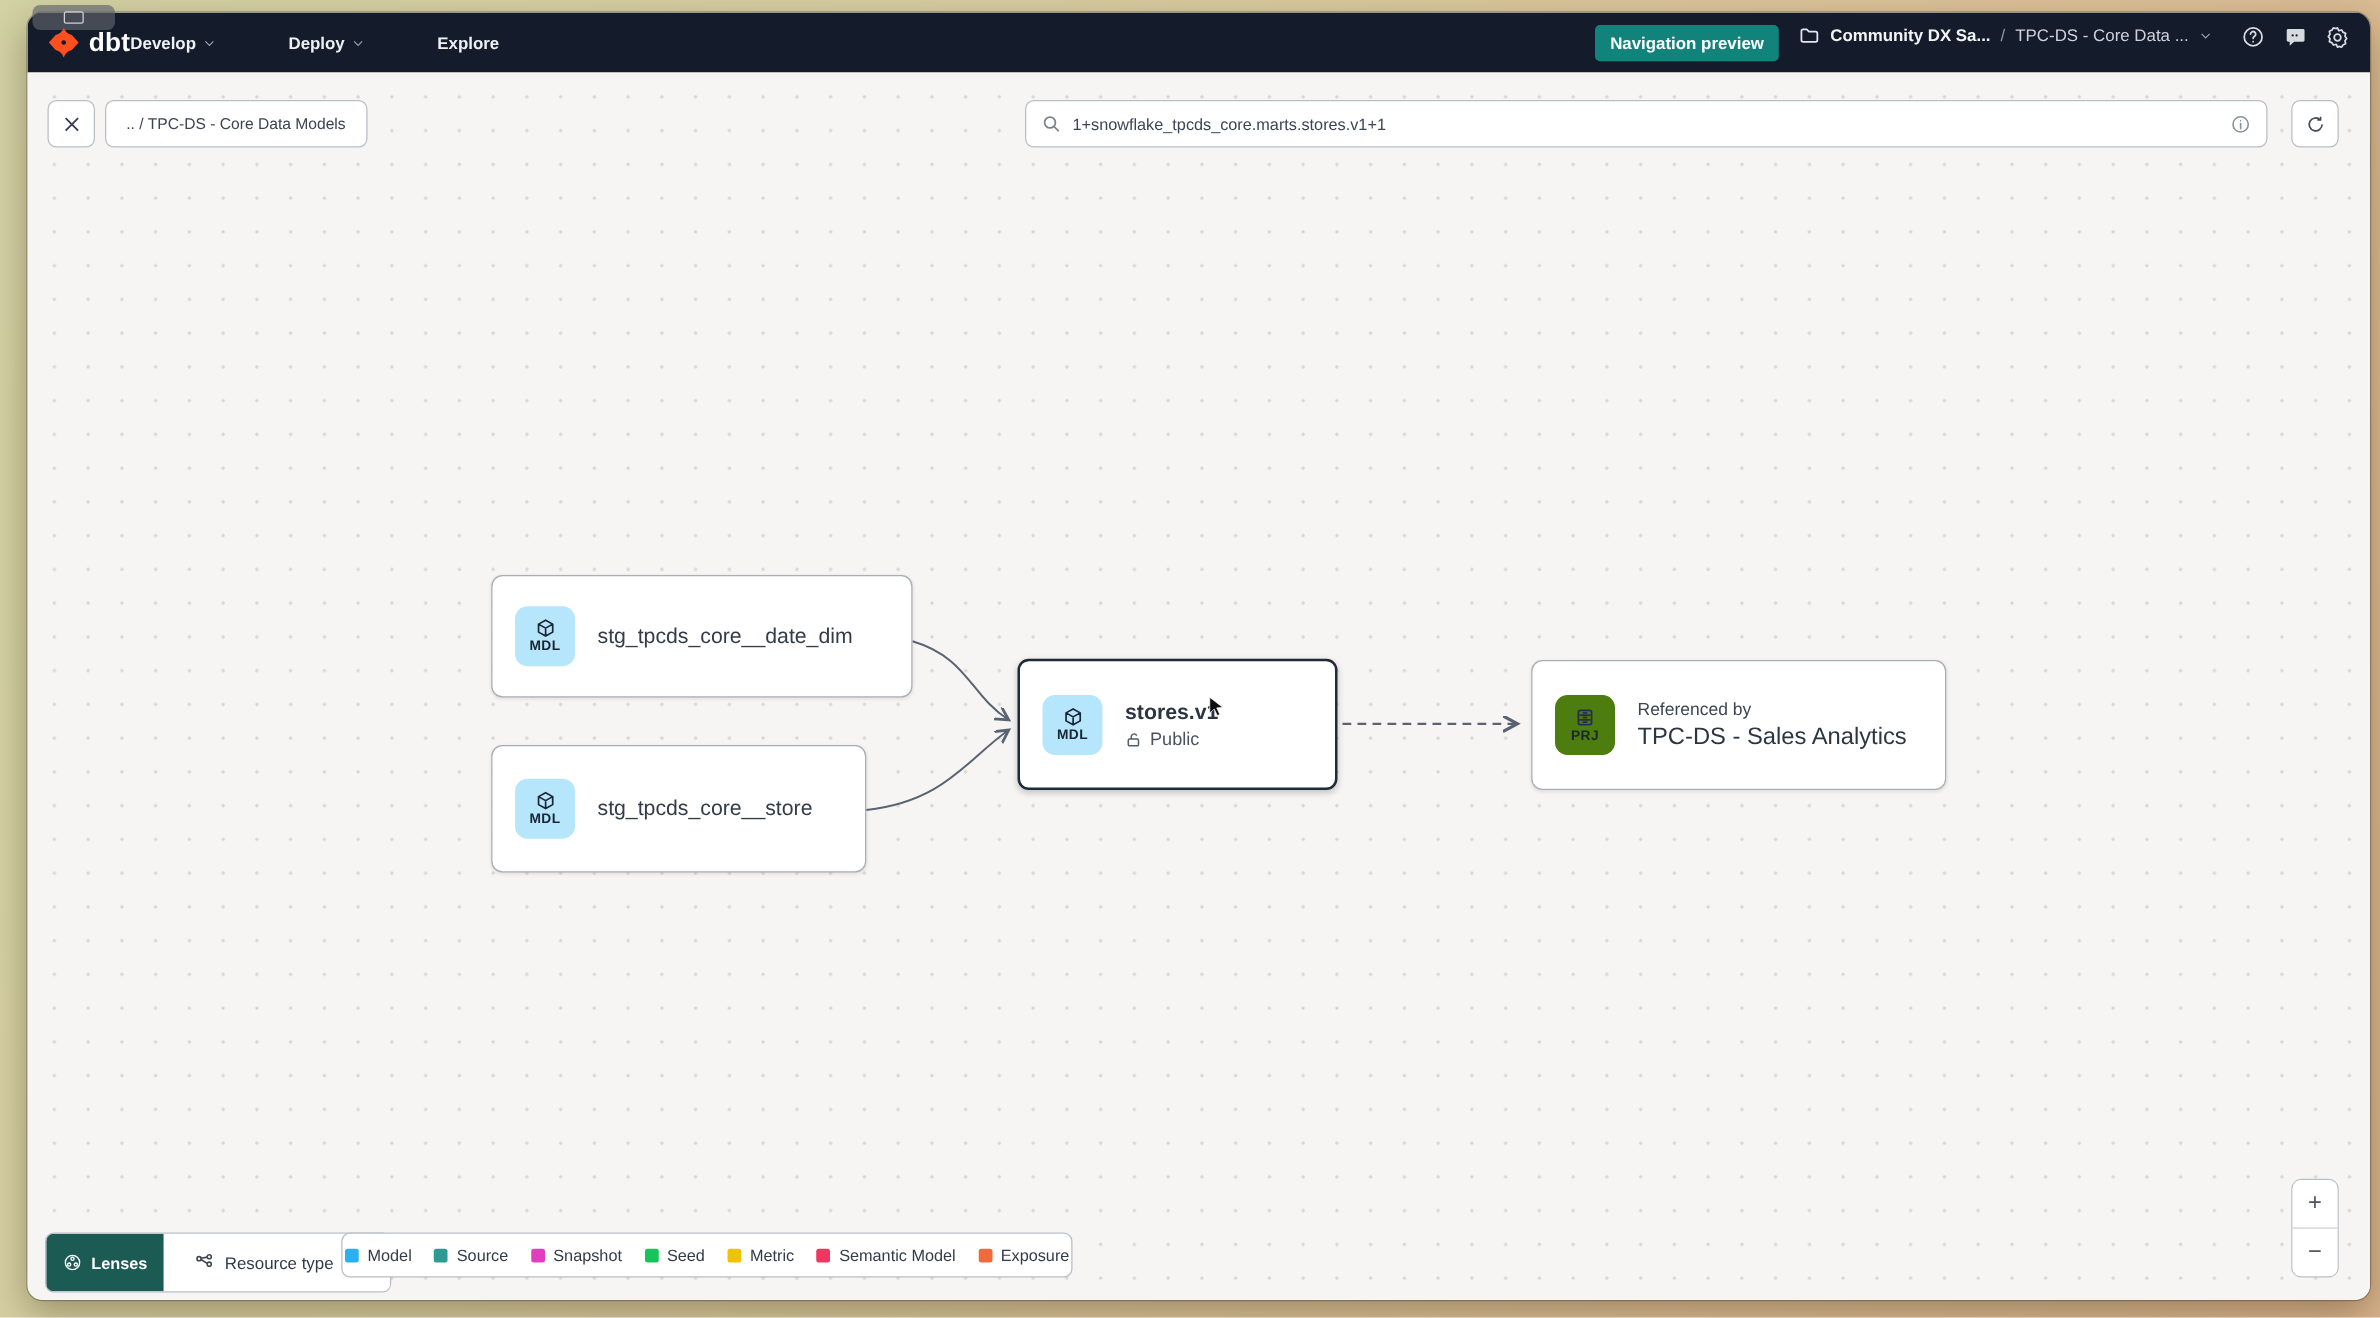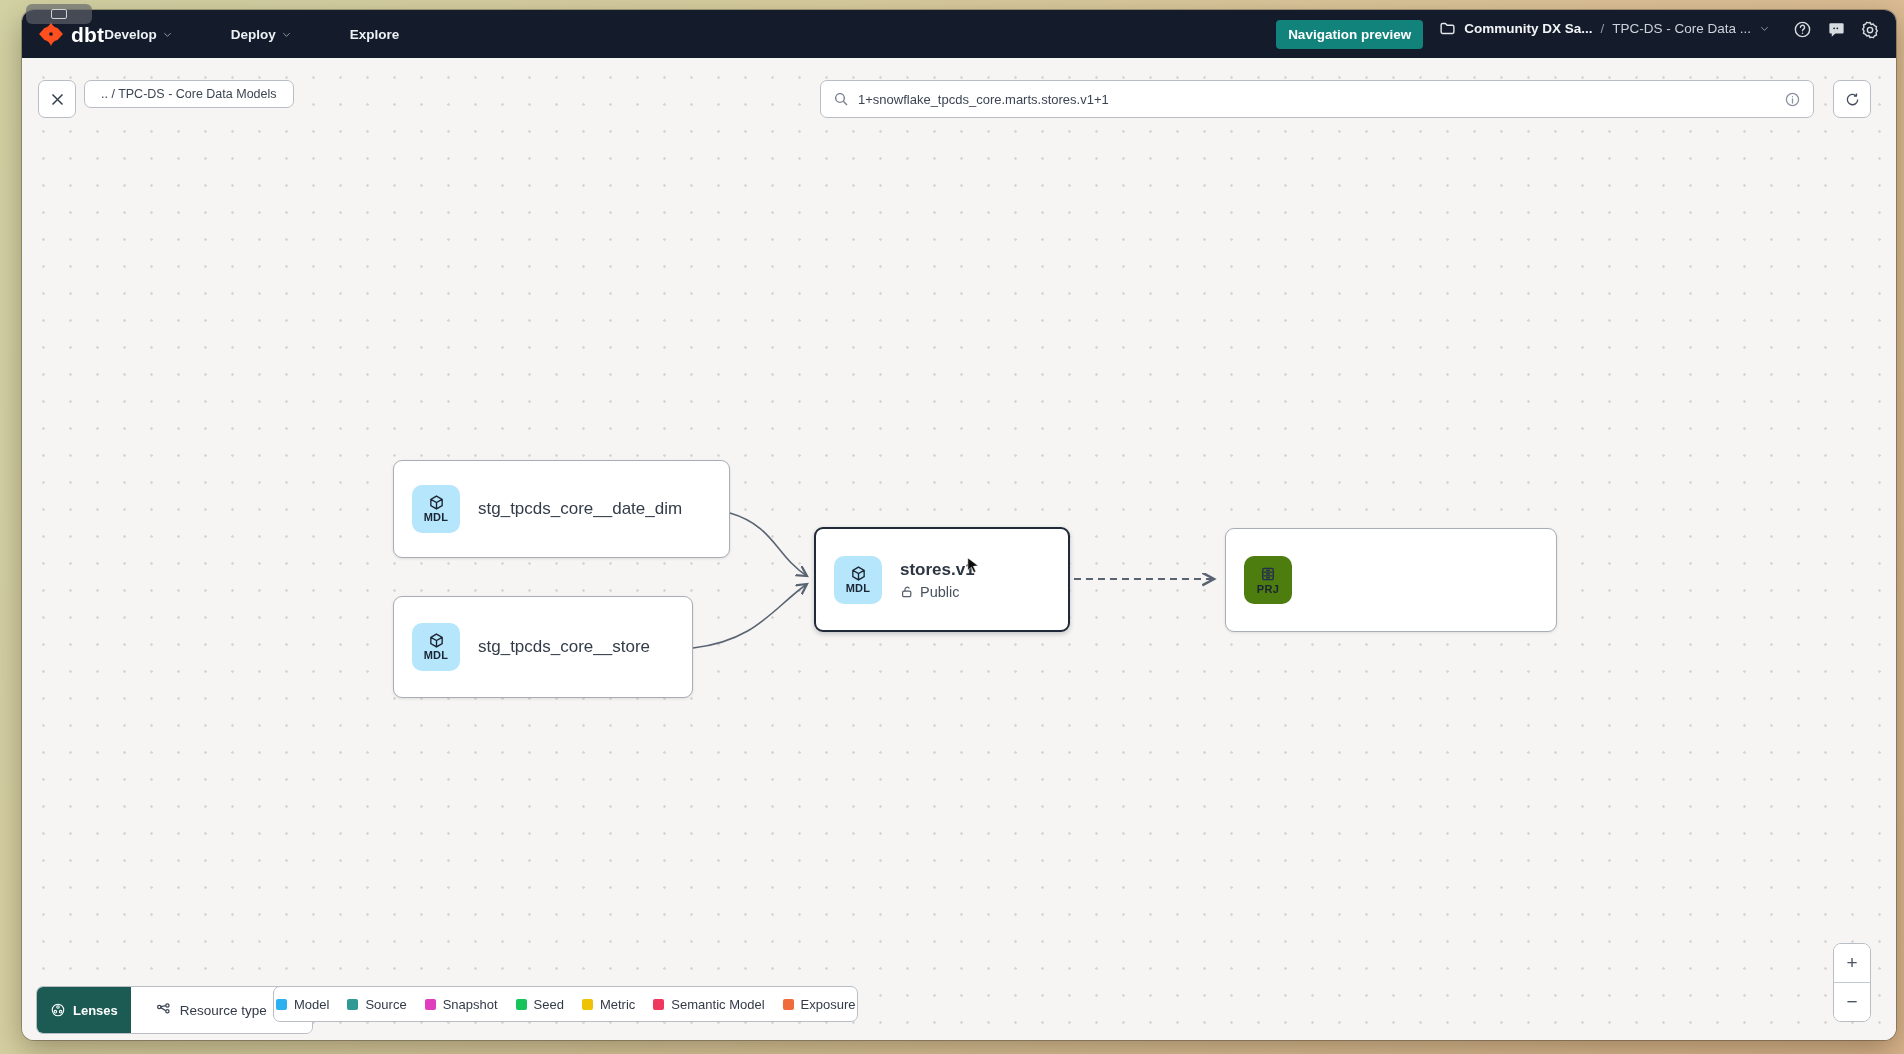--- a/index.html
+++ b/index.html
@@ -45,21 +45,21 @@
   }
   .edges { position:absolute; left:0; top:0; width:100%; height:100%; pointer-events:none; }
   
   .tool-btn {
     position:absolute; width:38px; height:38px; background:#fff;
     border:1px solid #b9bec6; border-radius:7px; display:flex;
     align-items:center; justify-content:center; cursor:pointer;
   }
   .close-btn { left:16px; top:70px; }
   .path-chip {
-    position:absolute; left:62px; top:70px; height:28px; background:#fff;
+    position:absolute; left:62px; top:70px; height:38px; background:#fff;
     border:1px solid #b9bec6; border-radius:7px; display:flex; align-items:center;
     padding:0 16px; font-size:12.5px; color:#3c4553; cursor:pointer; white-space:nowrap;
   }
   .search-box {
     position:absolute; left:798px; top:70px; width:994px; height:38px;
     background:#fff; border:1px solid #b9bec6; border-radius:7px;
     display:flex; align-items:center; padding:0 12px; gap:9px;
   }
   .search-box input {
     border:none; outline:none; flex:1; font-size:13px; color:#3c4553;
@@ -248,20 +248,24 @@
     </div>
 
     <div class="node" style="left:1203px; top:470px; width:332px; height:104px;">
       <div class="node-icon icon-prj">
         <svg width="18" height="18" viewBox="0 0 24 24" fill="none" stroke="#252e4e" stroke-width="1.9">
           <path d="M6 9.5h12M6 14.5h12"></path>
           <rect x="5" y="4.5" width="14" height="15" rx="2"></rect>
           <path d="M9.5 7h5M9.5 12h5M9.5 17h5"></path>
         </svg>
         <span class="kind">PRJ</span>
+      </div>
+      <div class="node-texts">
+        <span class="ref-label">Referenced by</span>
+        <span class="ref-name">TPC-DS - Sales Analytics</span>
       </div>
     </div>
 
     <svg class="cursor" viewBox="0 0 24 24">
       <path d="M4 2 L18.5 13.2 L11.8 13.9 L15.3 21.2 L12.5 22.5 L9 15.2 L4 19.6 Z" fill="#0d0d0d" stroke="#f6f5f3" stroke-width="0.8"></path>
     </svg>
   </div>
 
   <div class="tool-btn close-btn">
     <svg width="15" height="15" viewBox="0 0 24 24" fill="none" stroke="#343d4a" stroke-width="2.3">

